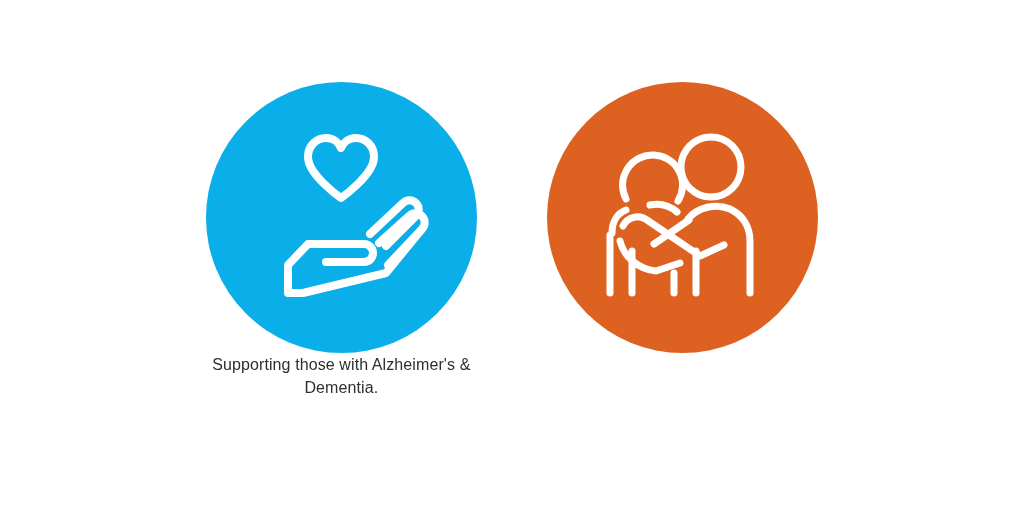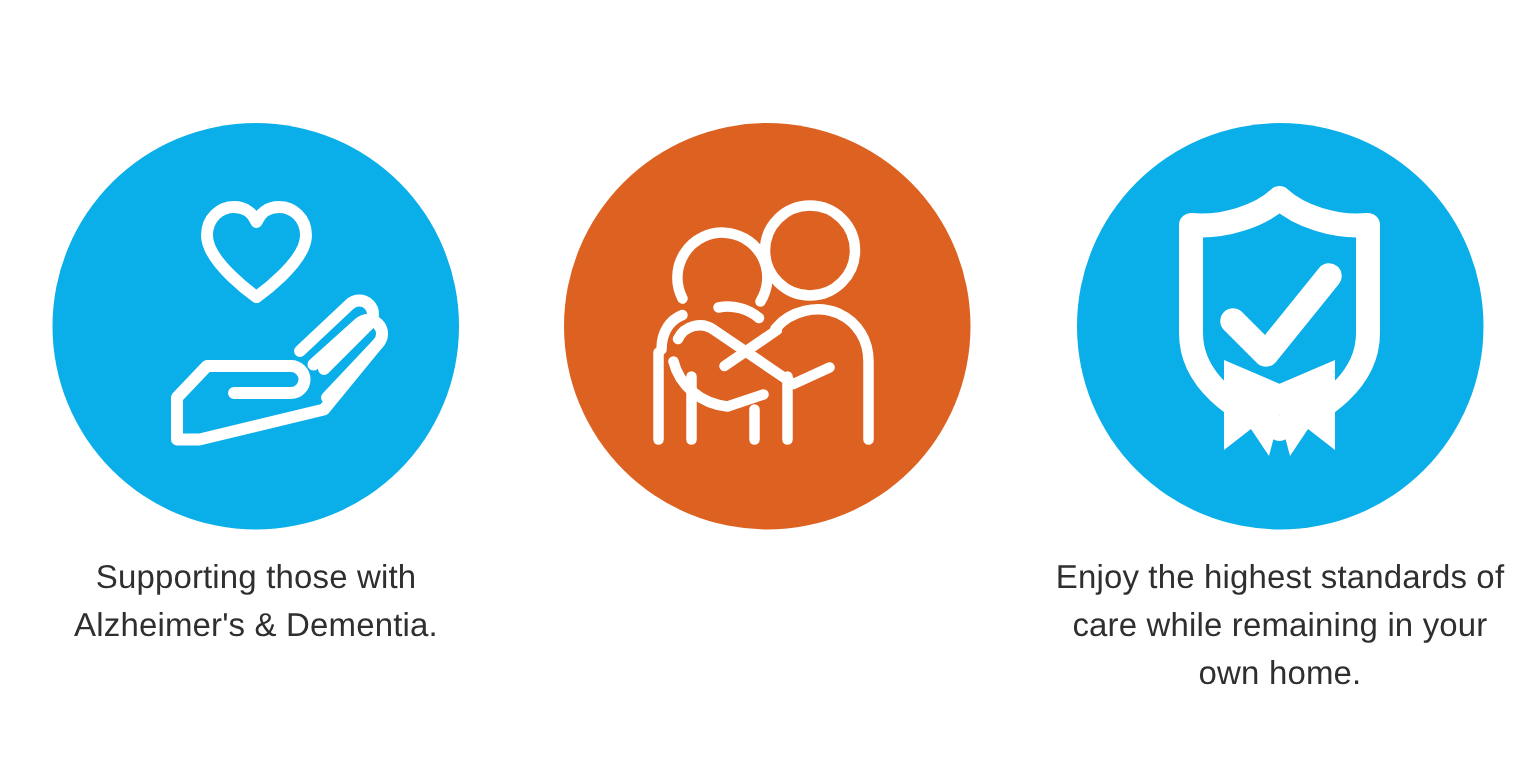--- a/index.html
+++ b/index.html
@@ -44,25 +44,24 @@
     align-items: center;
     justify-content: center;
     flex: 0 0 auto;
   }
 
   .icon-badge svg {
     display: block;
   }
 
   .feature-caption {
-    margin-top: 16px;
     width: 300px;
     text-align: center;
     color: #2f2f2f;
-    font-size: 22px;
+    font-size: 16px;
     line-height: 1.46;
     letter-spacing: 0.1px;
     font-weight: 400;
     font-family: "Liberation Sans", sans-serif;
   }
 </style>
 </head>
 <body>
 
 <div class="features-band">
@@ -106,30 +105,14 @@
 
           <path d="M101 97 L 66 121" stroke="#ffffff" stroke-width="7" stroke-linecap="round"></path>
 
           <path d="M35 103 a 16 16 0 0 1 24 -6 L 112 133 L 136 122" stroke="#ffffff" stroke-width="7" stroke-linejoin="round" stroke-linecap="round" fill="none"></path>
           <path d="M32 118 C 36 134, 50 146, 68 148 L 92 140" stroke="#ffffff" stroke-width="7" stroke-linejoin="round" stroke-linecap="round" fill="none"></path>
         </svg>
       </span>
     </div>
   </div>
 
-  <div class="feature-col">
-    <div class="icon-badge" style="background:#0AAEE8;">
-      <span>
-        <svg width="190" height="200" viewBox="0 0 190 200" fill="none" xmlns="http://www.w3.org/2000/svg">
-
-          <path d="M58 122 L 58 182 L 76 168 L 88 186 L 100 140 Z" fill="#ffffff"></path>
-          <path d="M132 122 L 132 182 L 114 168 L 102 186 L 90 140 Z" fill="#ffffff"></path>
-
-          <path d="M95 14 C 82 26, 58 34, 36 32 L 36 104 C 36 136, 66 156, 95 168 C 124 156, 154 136, 154 104 L 154 32 C 132 34, 108 26, 95 14 Z" stroke="#ffffff" stroke-width="16" stroke-linejoin="round" fill="none"></path>
-
-          <path d="M64 96 L 86 118 L 128 66" stroke="#ffffff" stroke-width="17" stroke-linecap="round" stroke-linejoin="round" fill="none"></path>
-        </svg>
-      </span>
-    </div>
-    <div class="feature-caption">Enjoy the highest standards of care while remaining in your own home.</div>
-  </div>
 
 </div>
 
 </body></html>

